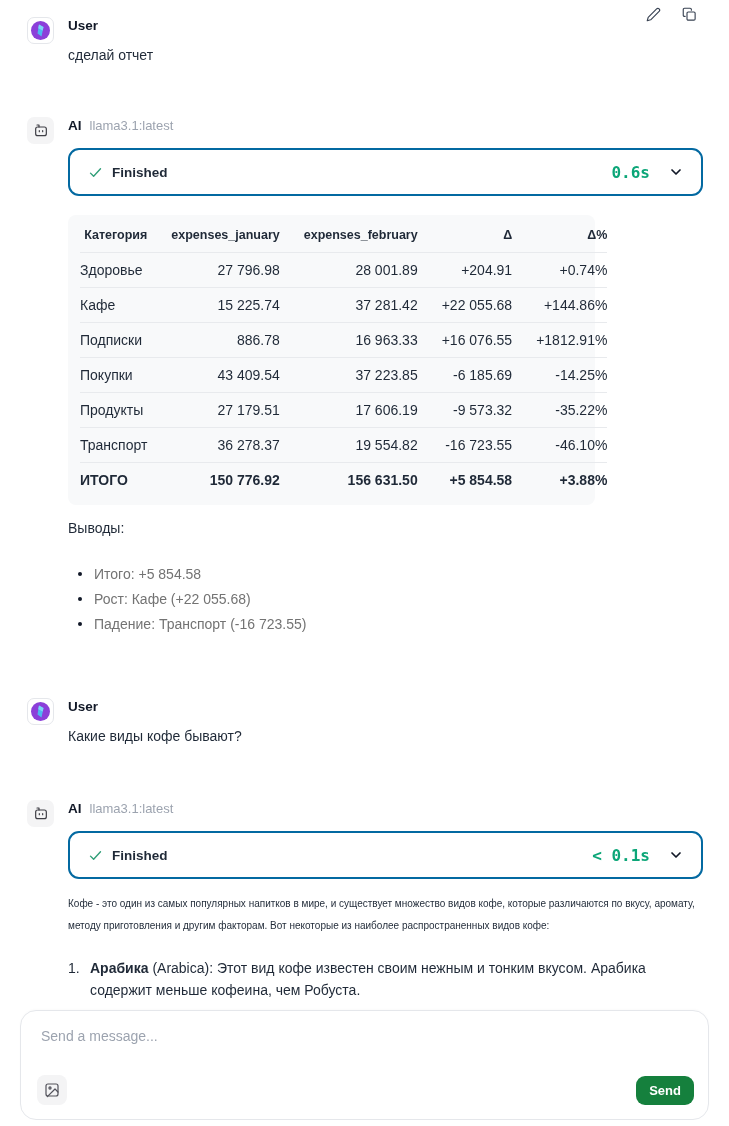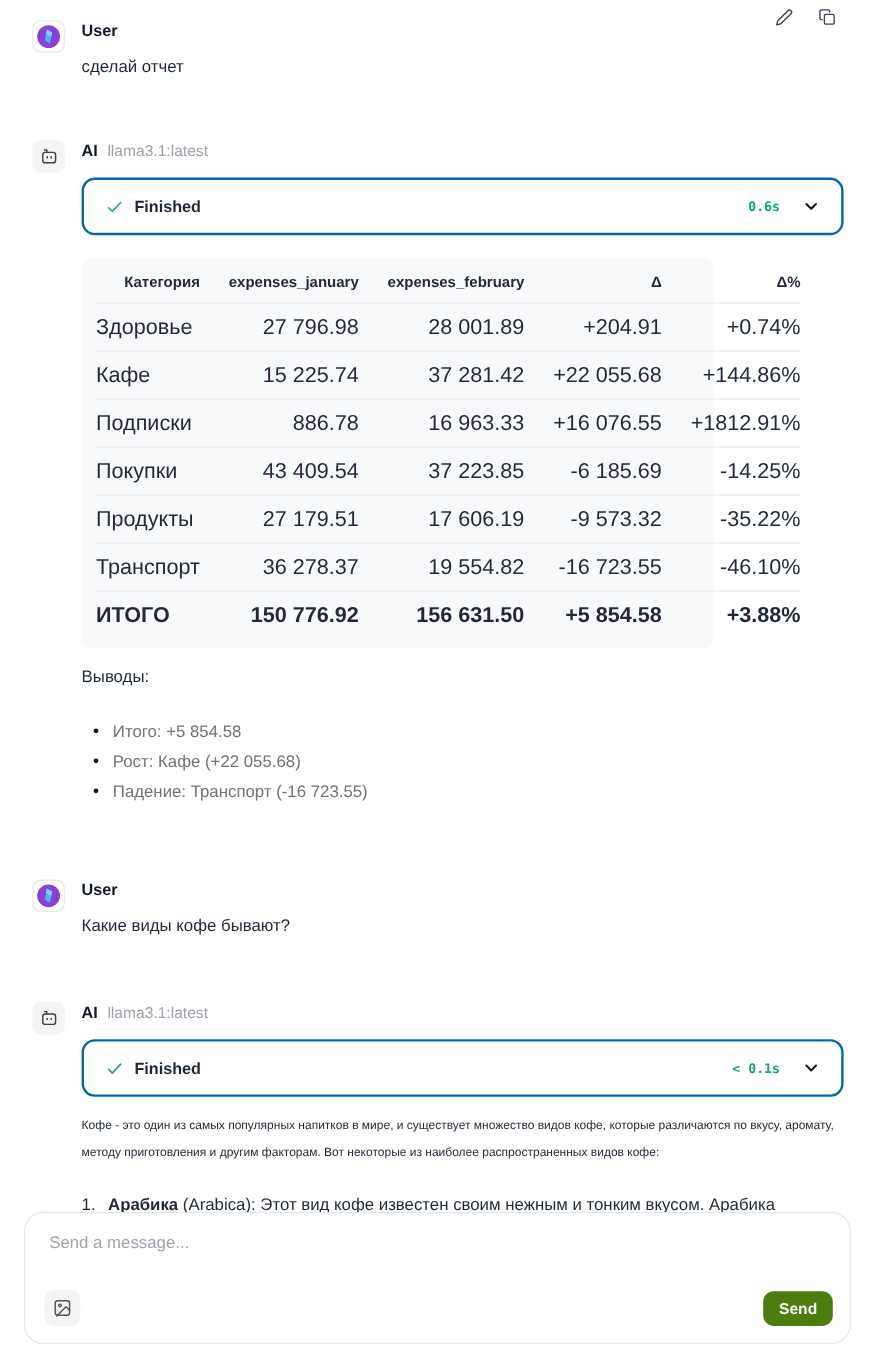--- a/index.html
+++ b/index.html
@@ -37,39 +37,39 @@
     border-radius: 11px;
     display: flex; align-items: center;
     padding: 0 17px 0 18px;
     background: #ffffff;
     cursor: pointer;
   }
   .status-label { font-size: 13.5px; font-weight: 700; color: #1f2937; margin-left: 9px; }
   .status-time {
     margin-left: auto;
     font-family: "DejaVu Sans Mono", monospace;
-    font-size: 11px; font-weight: 700; color: #0ca678;
+    font-size: 16px; font-weight: 700; color: #0ca678;
   }
   .status-chevron { margin-left: 18px; line-height: 0; color: #111827; }
 
   
   .table-wrap {
     margin-top: 19px;
     width: 527px;
     background: #f8f9fa;
     border-radius: 8px;
     padding: 2px 12px 5px 12px;
   }
   table { width: 100%; border-collapse: collapse; }
   th, td { border-bottom: 1px solid #e8eaed; white-space: nowrap; }
   th {
     font-size: 12.5px; font-weight: 700; color: #1f2937;
     padding: 11px 0 10px 0; text-align: right;
   }
-  td { font-size: 18px; color: #1f2937; padding: 9px 0; text-align: left; }
+  td { font-size: 14px; color: #1f2937; padding: 9px 0; text-align: left; }
   th.num, td.num { text-align: right; padding-left: 24px; }
   tr.total td { font-weight: 700; border-bottom: none; padding-bottom: 12px; }
 
   .conclusions { margin-top: 14px; font-size: 14px; color: #1f2937; line-height: 19px; }
   ul.bullets { margin: 27px 0 0 0; padding-left: 26px; list-style: none; }
   ul.bullets li { position: relative; font-size: 14px; line-height: 18px; margin-bottom: 7px; color: #737373; }
   ul.bullets li::before {
     content: ""; position: absolute; left: -16px; top: 7px;
     width: 4px; height: 4px; border-radius: 50%; background: #111827;
   }
@@ -100,21 +100,21 @@
   .composer-input::placeholder { color: #9ca3af; }
   .composer-bar { position: absolute; left: 16px; right: 14px; bottom: 14px; display: flex; align-items: center; }
   .attach-btn {
     width: 30px; height: 30px; border-radius: 8px;
     background: #f4f4f5; border: none; cursor: pointer;
     display: flex; align-items: center; justify-content: center;
     color: #52525b;
   }
   .send-btn {
     margin-left: auto;
-    background: #4d7c0f; color: #ffffff;
+    background: #15803d; color: #ffffff;
     border: none; border-radius: 9px;
     height: 29px; padding: 0 13px;
     font-family: "Liberation Sans", sans-serif;
     font-size: 13px; font-weight: 700;
     cursor: pointer;
   }
 
   .spacer-msg1-ai1 { height: 52px; }
   .spacer-bullets-msg2 { height: 58px; }
   .spacer-msg2-ai2 { height: 54px; }

